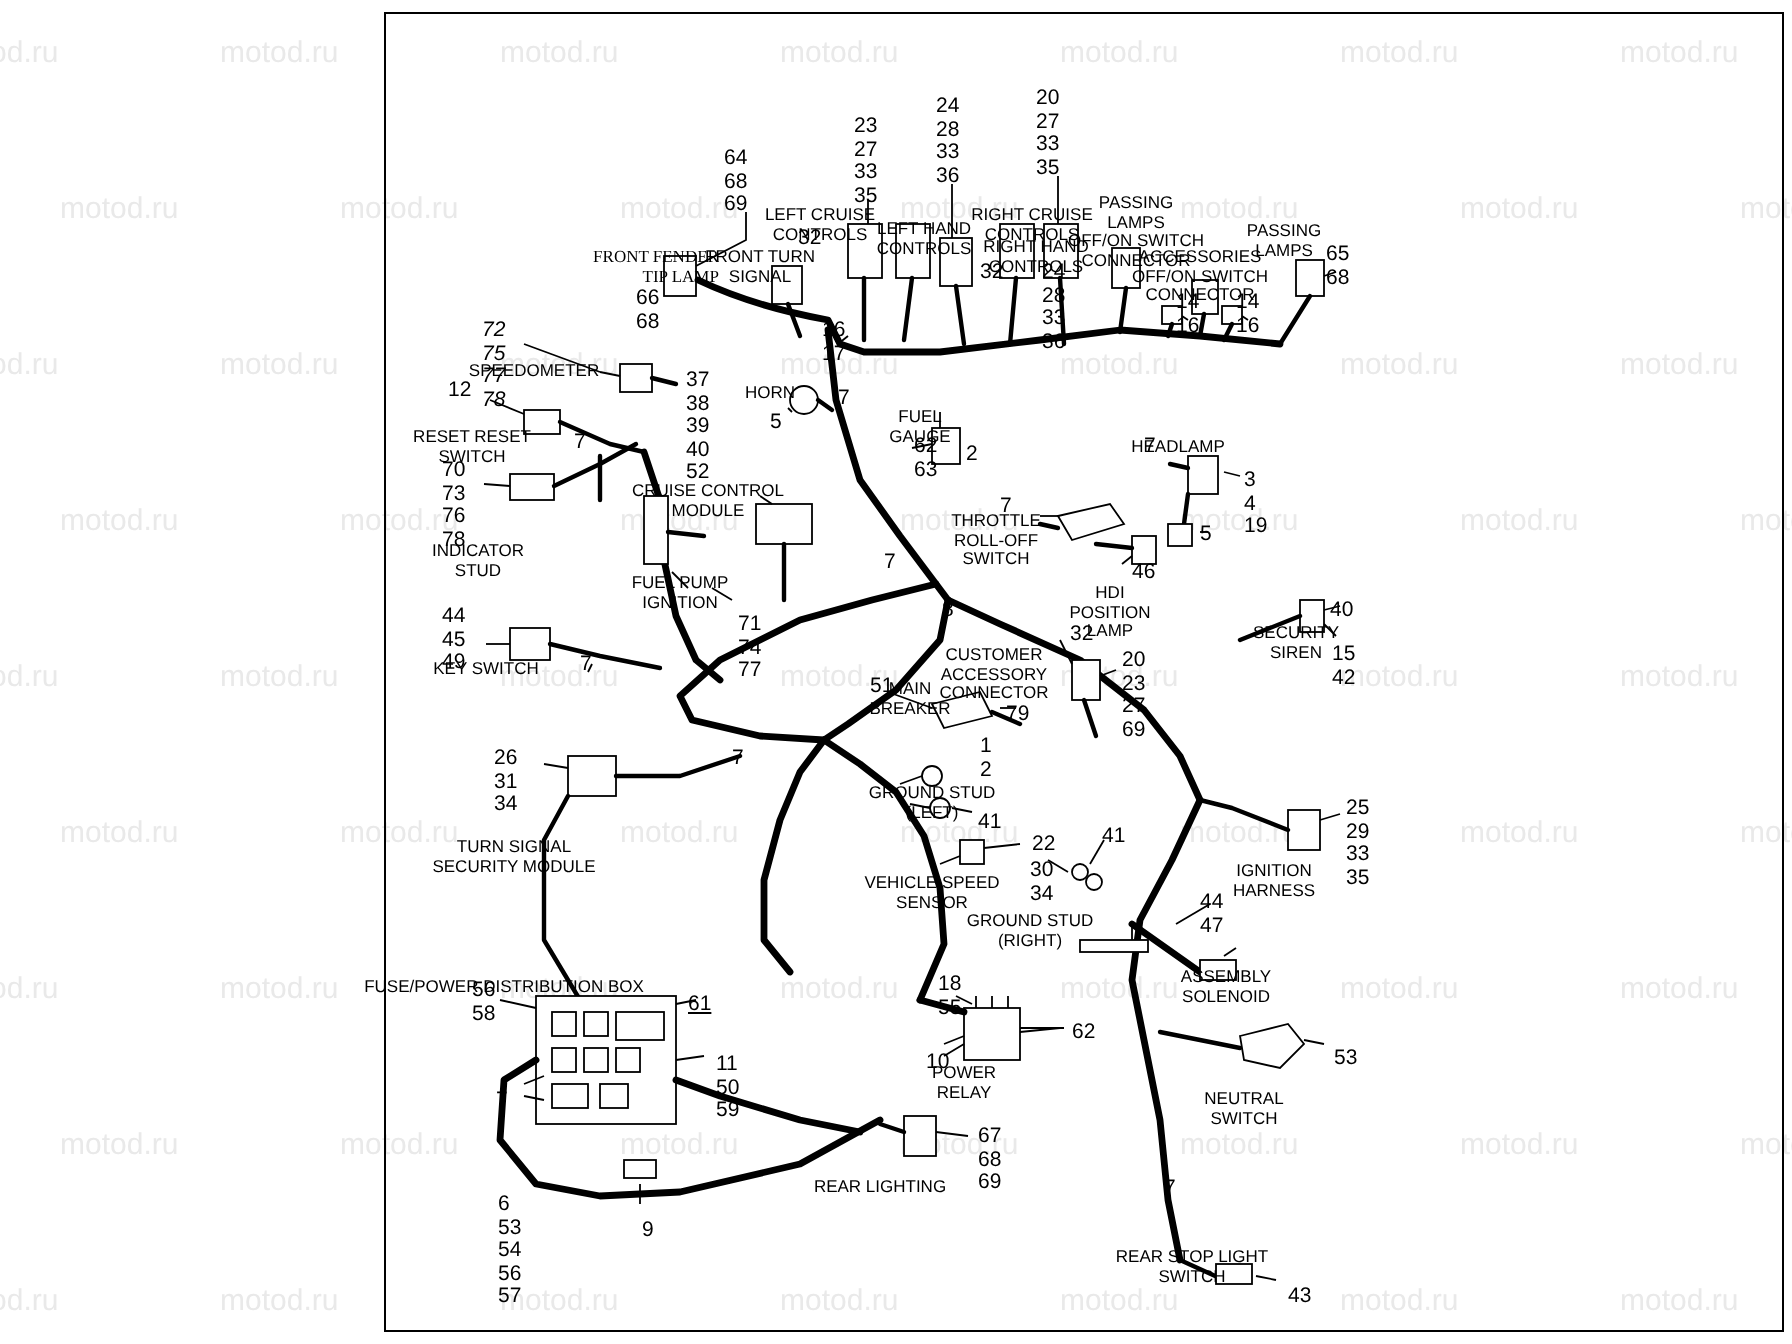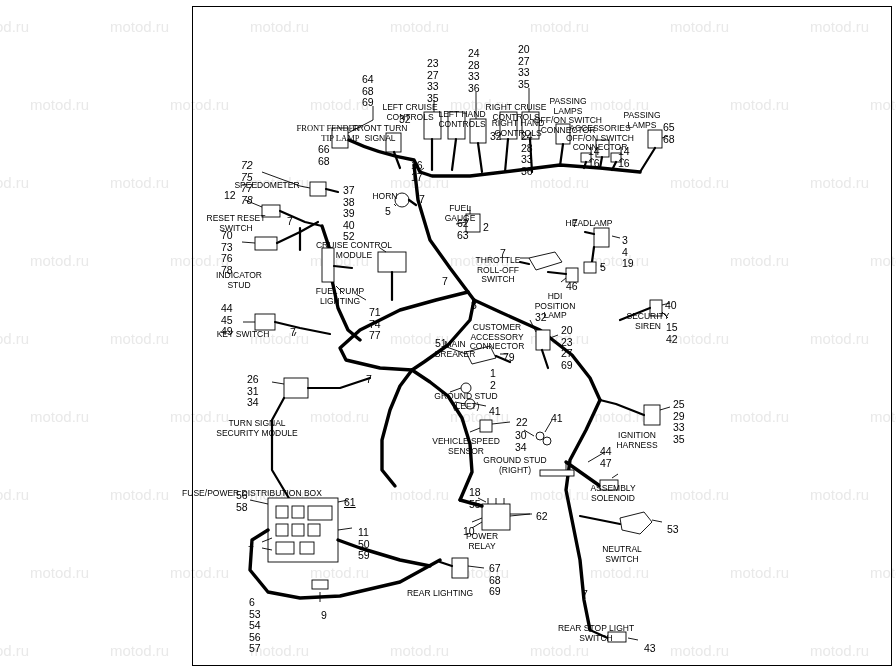--- a/index.html
+++ b/index.html
@@ -313,21 +313,21 @@
       <div class="lbl" style="left: 498px; top: 256px; text-align: center; transform: translateX(-50%);">THROTTLE
 ROLL-OFF
 SWITCH</div>
       <div class="lbl" style="left: 589px; top: 219px; text-align: center; transform: translateX(-50%);">HEADLAMP</div>
       <div class="lbl" style="left: 555px; top: 292px; text-align: center; transform: translateX(-50%);">HDI
 POSITION
 LAMP</div>
       <div class="lbl" style="left: 648px; top: 312px; text-align: center; transform: translateX(-50%);">SECURITY
 SIREN</div>
       <div class="lbl" style="left: 340px; top: 287px; text-align: center; transform: translateX(-50%);">FUEL PUMP
-LIGHTING</div>
+IGNITION</div>
       <div class="lbl" style="left: 243px; top: 330px; text-align: center; transform: translateX(-50%);">KEY SWITCH</div>
       <div class="lbl" style="left: 455px; top: 340px; text-align: center; transform: translateX(-50%);">MAIN
 BREAKER</div>
       <div class="lbl" style="left: 497px; top: 323px; text-align: center; transform: translateX(-50%);">CUSTOMER
 ACCESSORY
 CONNECTOR</div>
       <div class="lbl" style="left: 257px; top: 419px; text-align: center; transform: translateX(-50%);">TURN SIGNAL
 SECURITY MODULE</div>
       <div class="lbl" style="left: 466px; top: 392px; text-align: center; transform: translateX(-50%);">GROUND STUD
 (LEFT)</div>

